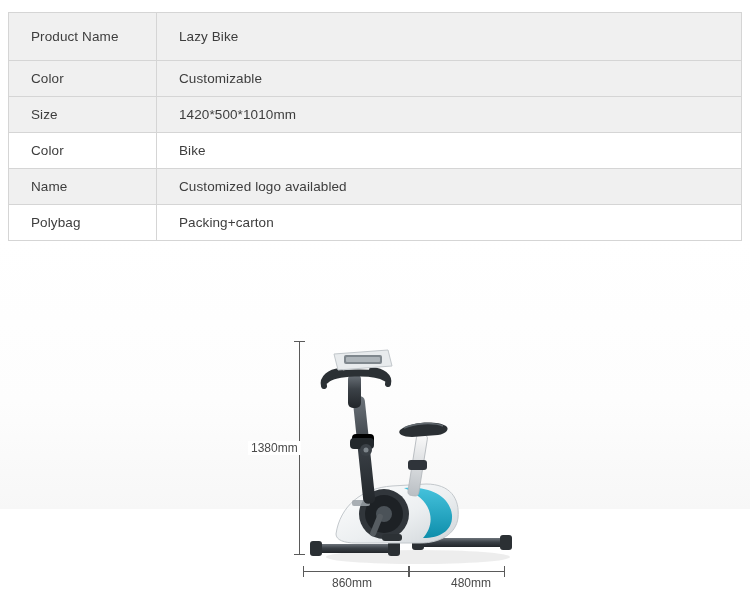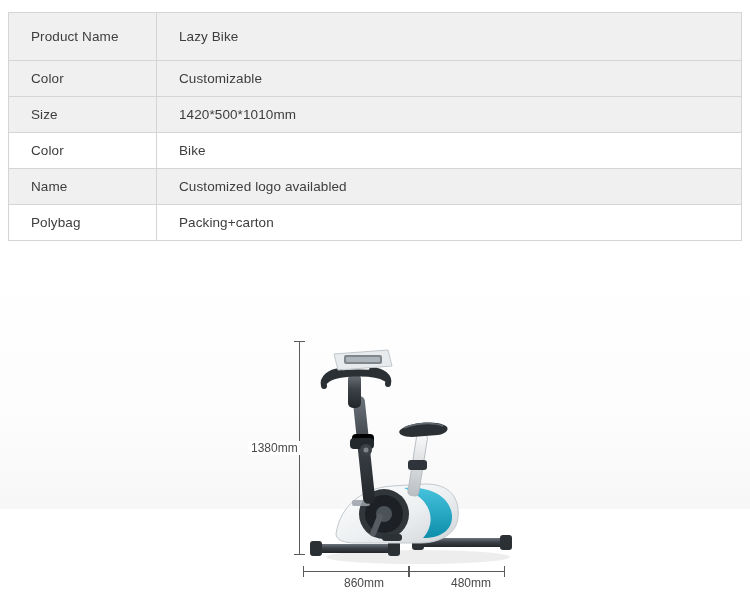--- a/index.html
+++ b/index.html
@@ -97,21 +97,21 @@
 
   .dim-label {
     position: absolute;
     font-size: 12px;
     color: #4a4a4a;
     background: #fff;
     padding: 0 3px;
     white-space: nowrap;
   }
   .dim-label.vertical { left: 248px; top: 441px; }
-  .dim-label.h-left  { left: 341px; top: 576px; }
+  .dim-label.h-left  { left: 329px; top: 576px; }
   .dim-label.h-right { left: 448px; top: 576px; }
 
   .bike-svg {
     position: absolute;
     left: 300px;
     top: 338px;
   }
 
   .watermark {
     position: absolute;

